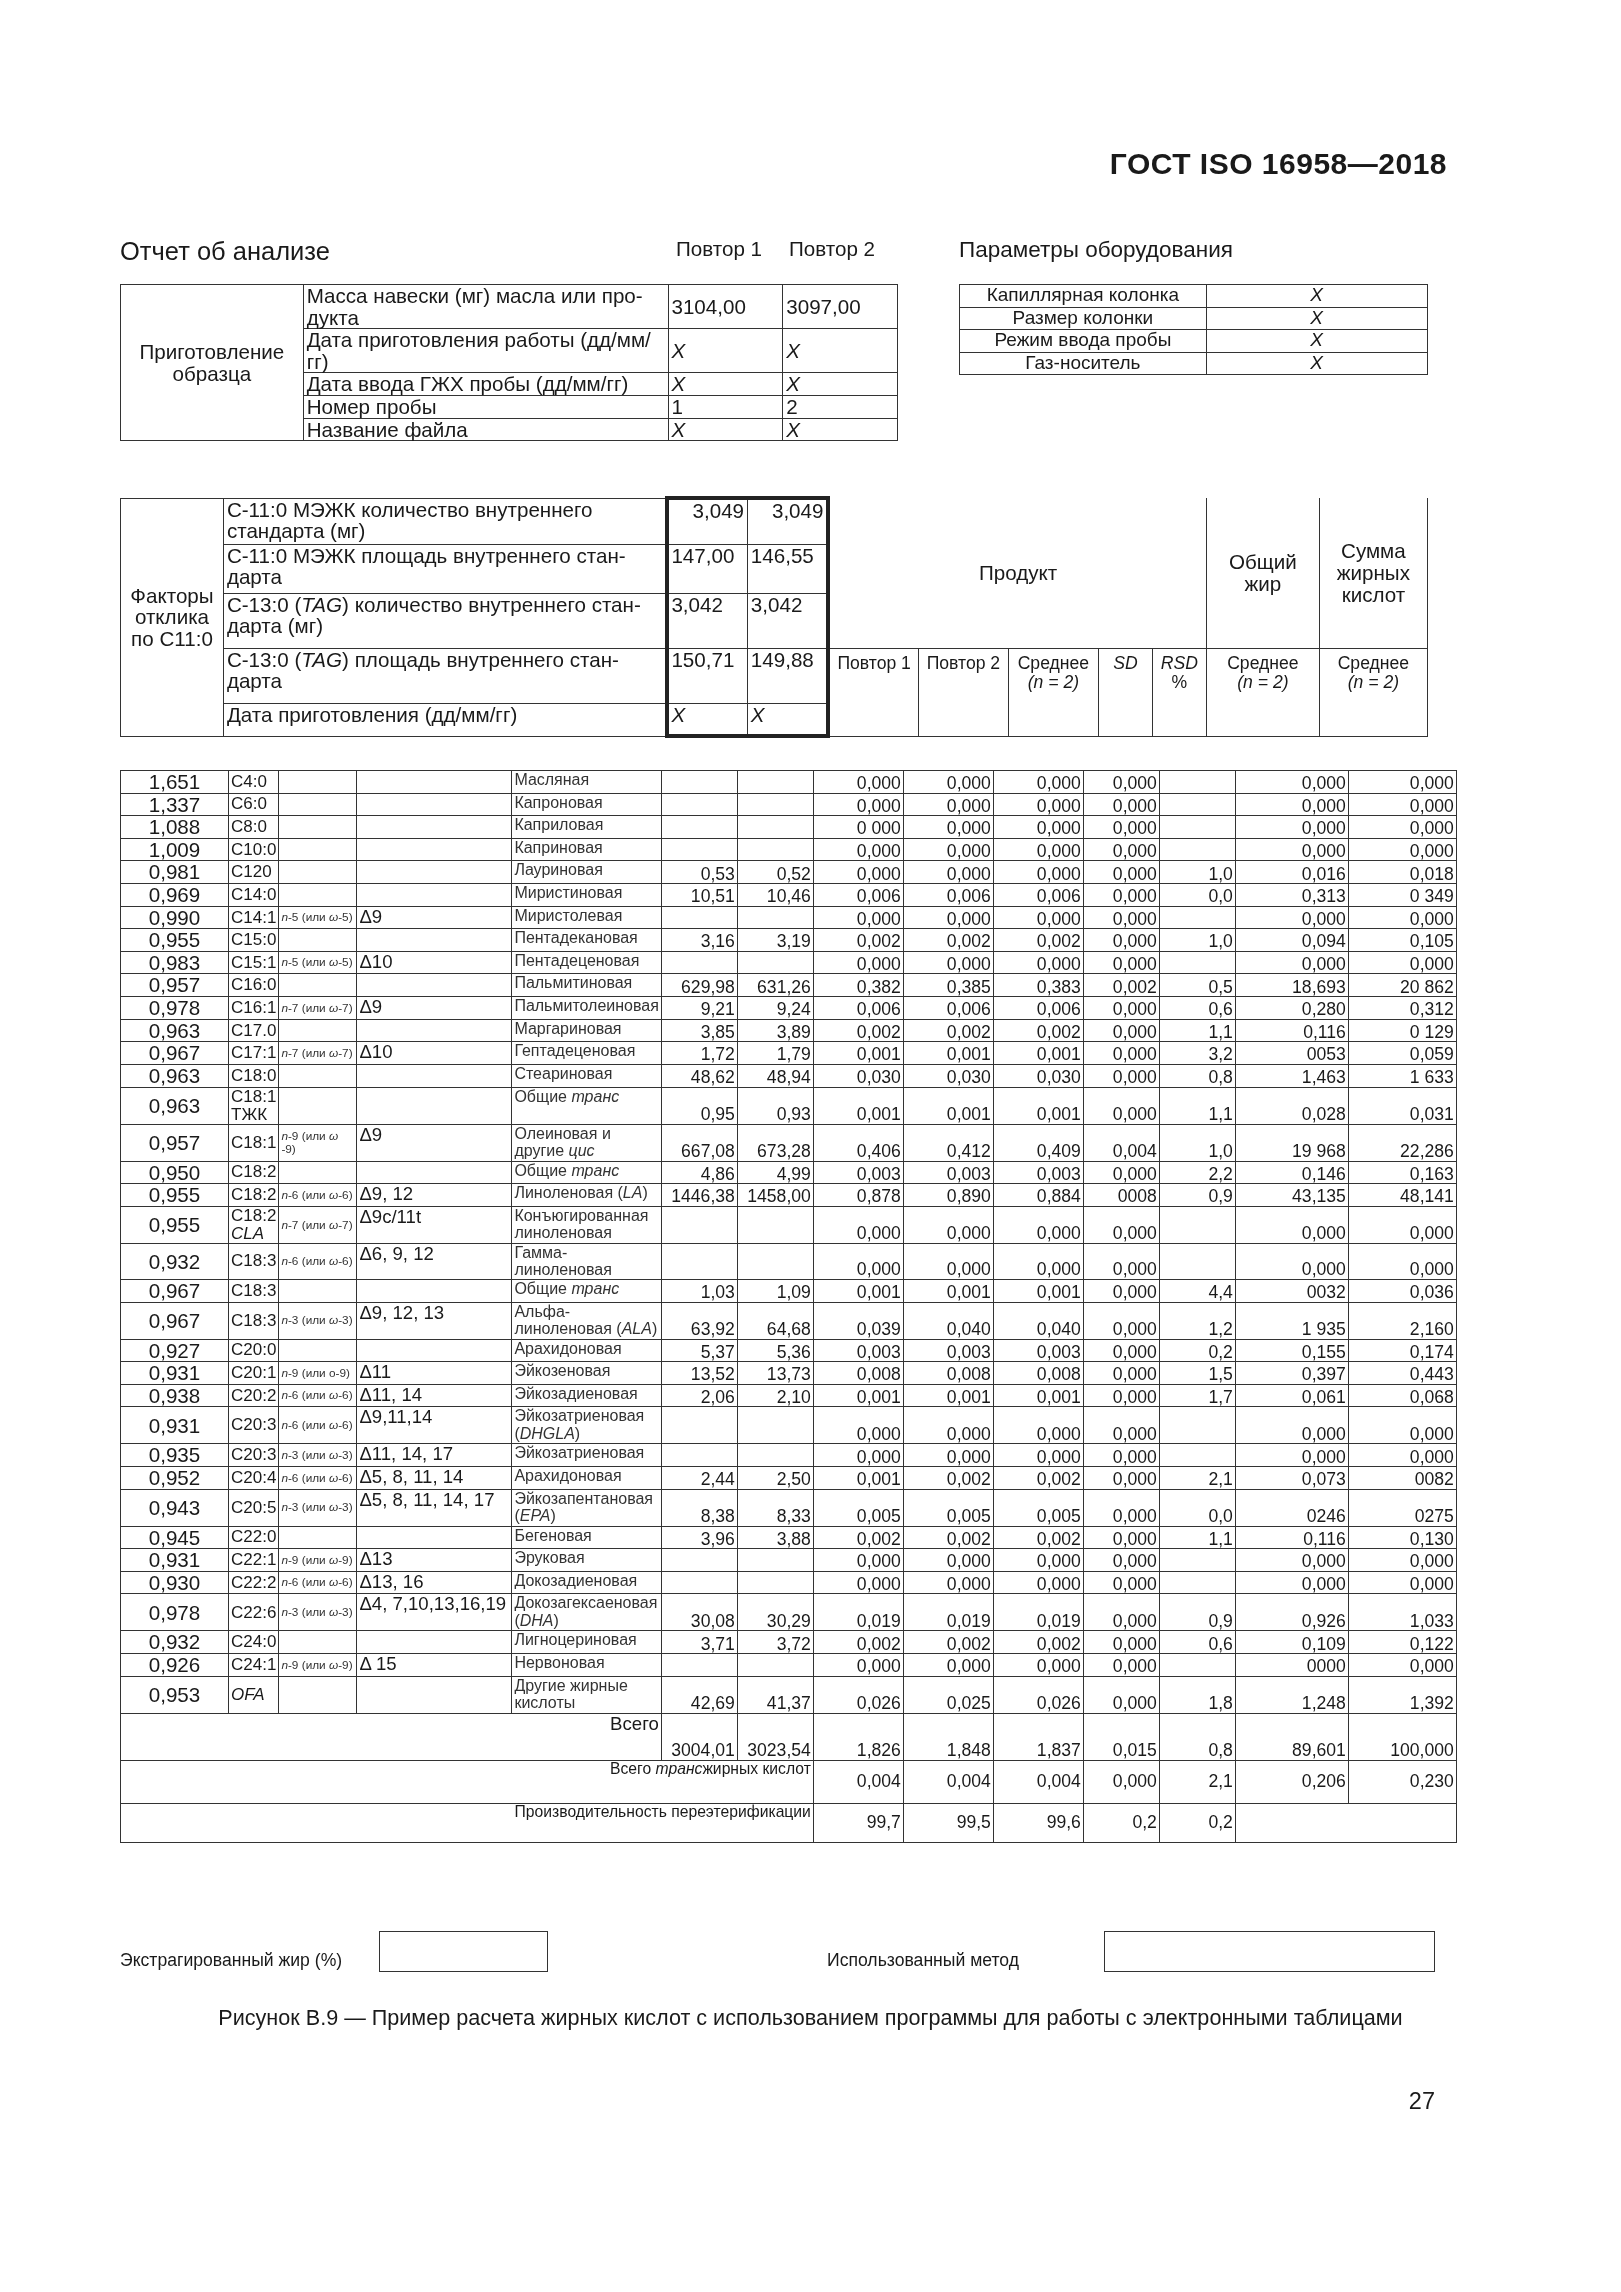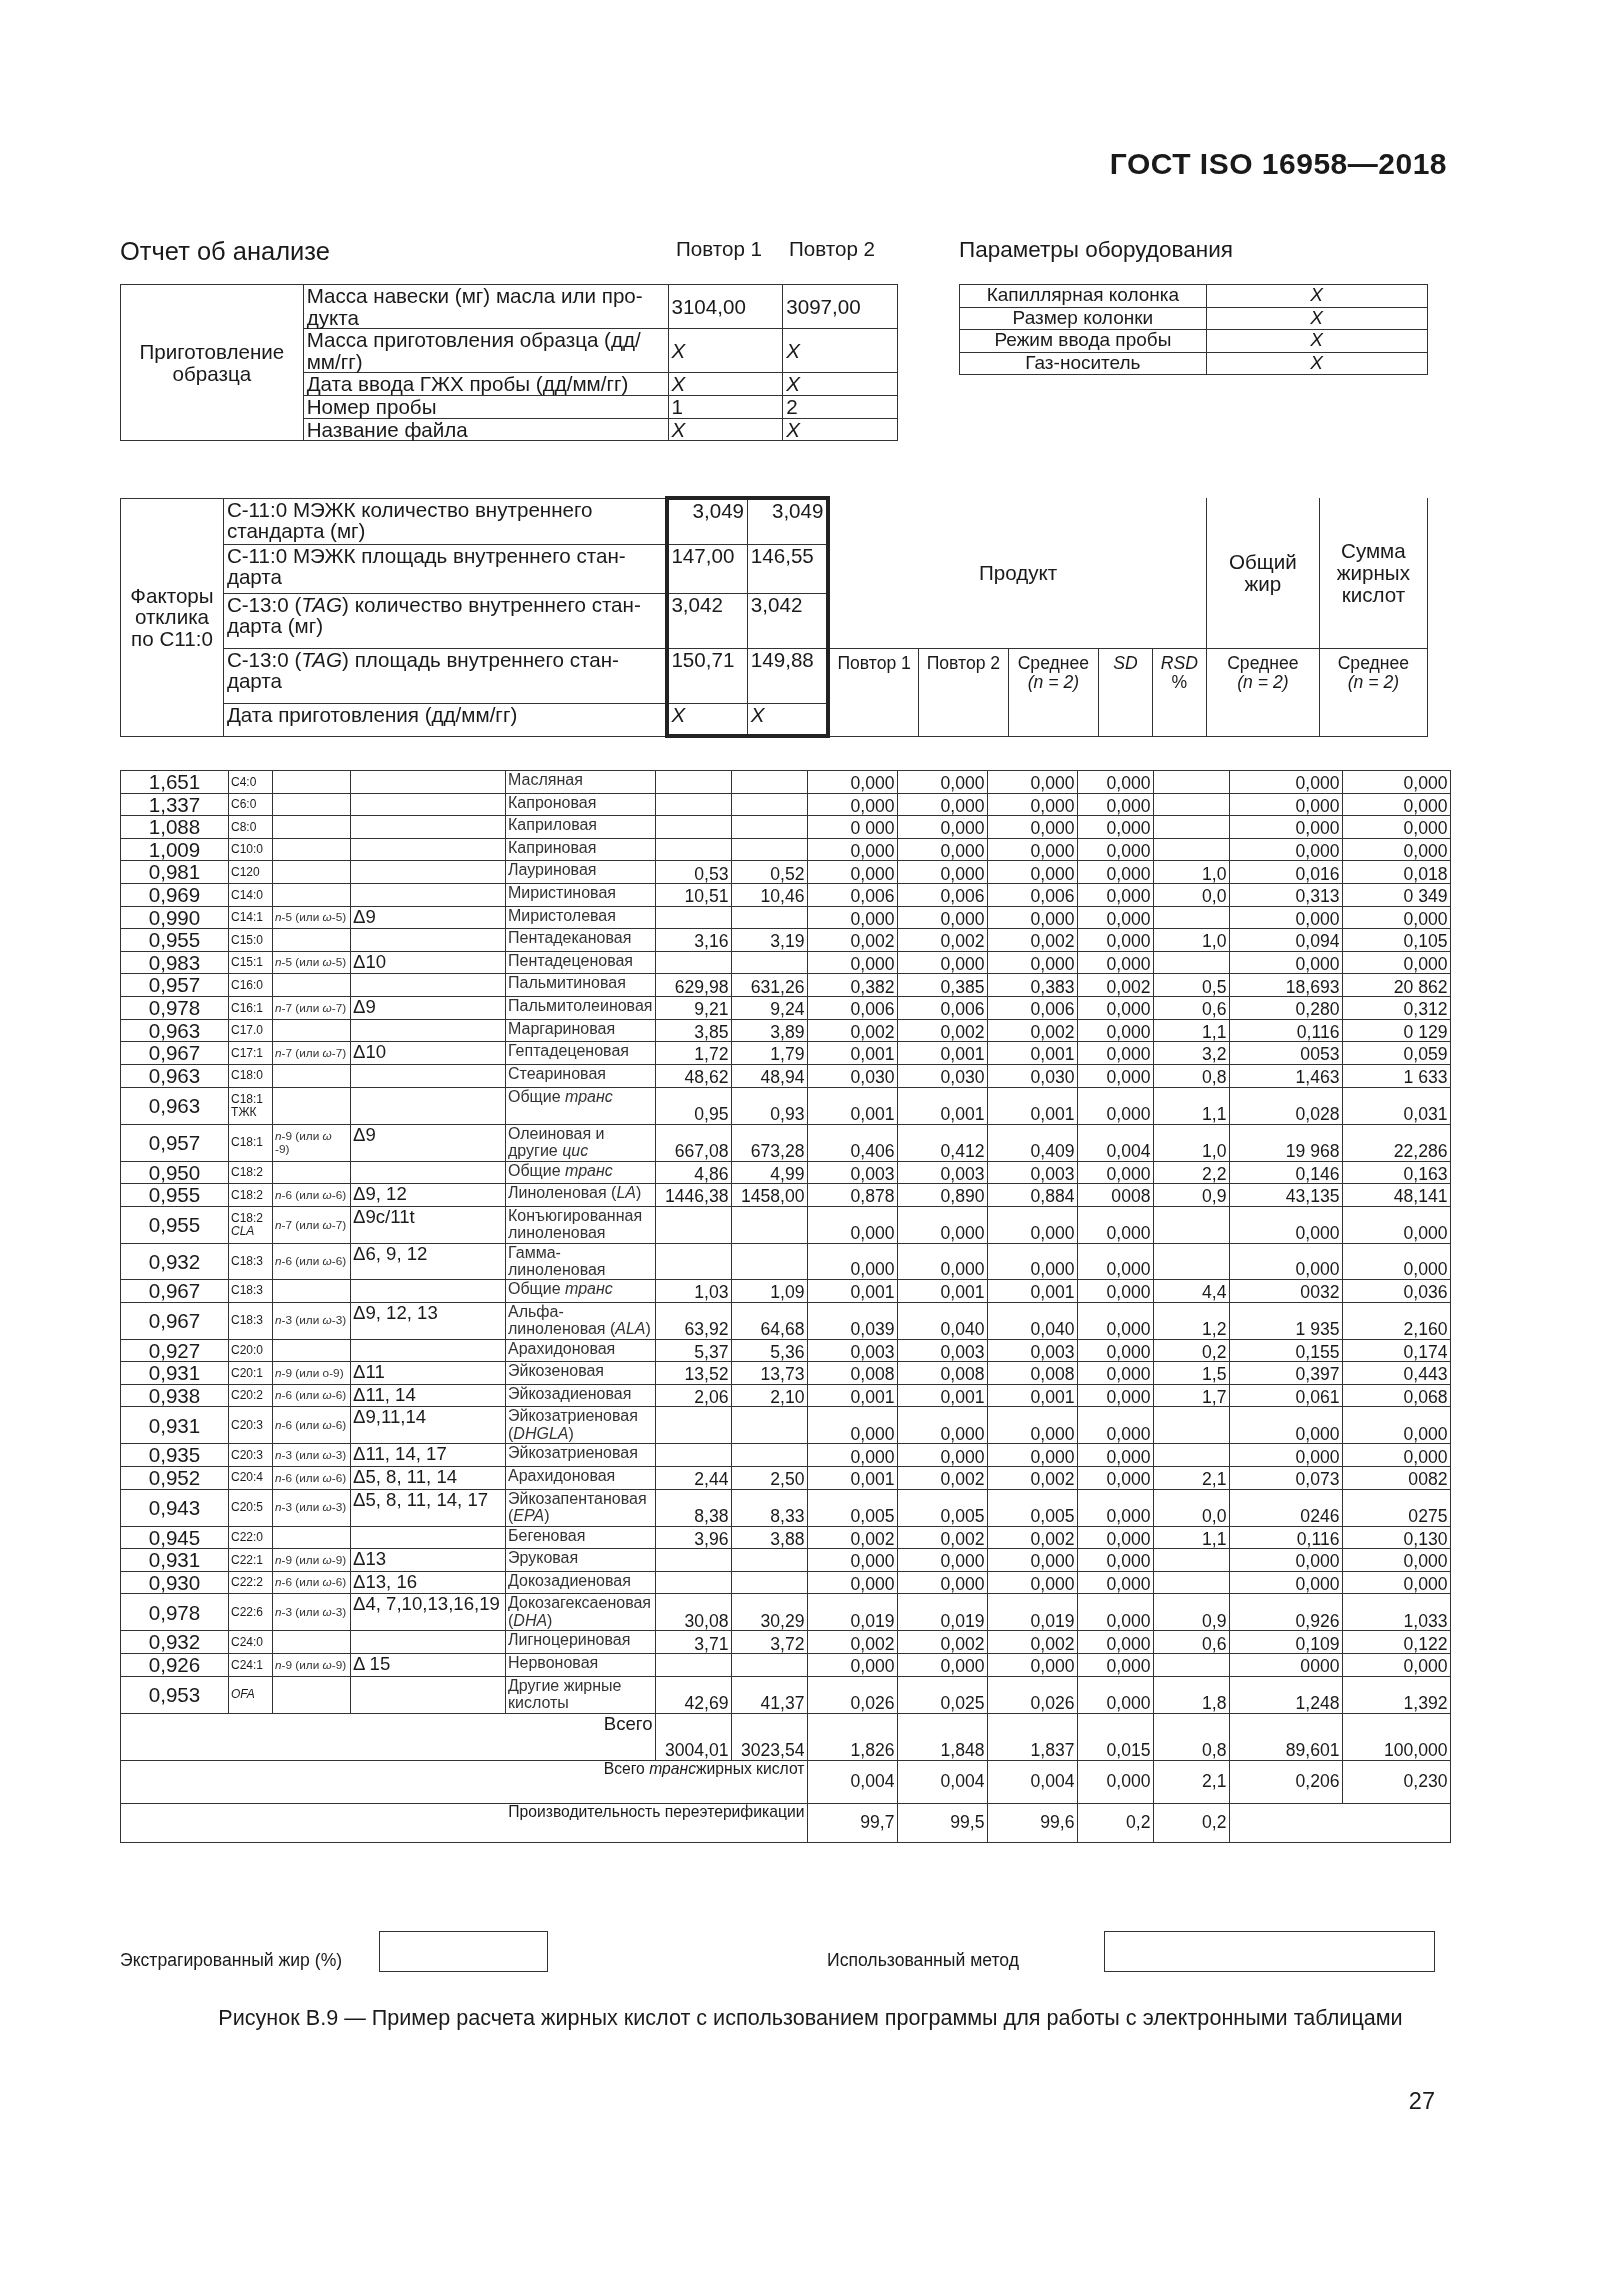--- a/index.html
+++ b/index.html
@@ -35,21 +35,21 @@
   #resp .bold-t { border-top: 4.9px solid #222; padding-left: 24px; }
   #resp .bold-b { border-bottom: 4.9px solid #222; }
   #resp .prod { text-align: center; vertical-align: middle; font-size: 20.6px; }
   #resp .hdr { text-align: center; font-size: 17.6px; vertical-align: top; padding-top: 5.9px; }
   #resp .hdr-big { text-align: center; vertical-align: middle; font-size: 20.6px; }
 
   
   #data { left: 120px; top: 770px; font-size: 12.7px; }
   #data td { height: 21.6px; padding: 0 2px; }
   #data .f { font-size: 20.6px; text-align: center; width: 98px; vertical-align: middle; }
-  #data .c { font-size: 12px; width: 39px; vertical-align: middle; line-height: 1.05; }
+  #data .c { font-size: 17px; width: 39px; vertical-align: middle; line-height: 1.05; }
   #data .n { font-size: 11.8px; width: 73px; font-style: normal; vertical-align: middle; color: #333; }
   #data .d { font-size: 18.6px; width: 147px; vertical-align: top; }
   #data .nm { font-size: 16px; width: 135px; color: #333; line-height: 1.1; }
   #data .num { font-size: 17.6px; text-align: right; vertical-align: bottom; width: 71px; }
   #data .tot-lbl { font-size: 18.6px; vertical-align: top; text-align: right; }
   #data .tot-lbl.sm { font-size: 15.7px; }
 
   .bottom-lbl { font-size: 17.6px; }
   .box { border: 1.5px solid #333; background: #fff; }
   .caption { left: 0; width: 1621px; text-align: center; font-size: 21.6px; line-height: 1.35; top: 2003px; }
@@ -67,21 +67,21 @@
 
 <table id="prep">
   <tbody>
       <tr>
     <td class="lbl-main" rowspan="5">Приготовление образца</td>
     <td class="lbl">Масса навески (мг) масла или про-дукта</td>
     <td class="val" style="vertical-align:middle">3104,00</td>
     <td class="val" style="vertical-align:middle">3097,00</td>
   </tr>
   <tr>
-    <td class="lbl">Масса приготовления образца (дд/мм/гг)</td>
+    <td class="lbl">Дата приготовления работы (дд/мм/гг)</td>
     <td class="val" style="vertical-align:middle"><i>X</i></td>
     <td class="val" style="vertical-align:middle"><i>X</i></td>
   </tr>
   <tr>
     <td class="lbl">Дата ввода ГЖХ пробы (дд/мм/гг)</td>
     <td class="val"><i>X</i></td>
     <td class="val"><i>X</i></td>
   </tr>
   <tr>
     <td class="lbl">Номер пробы</td>

